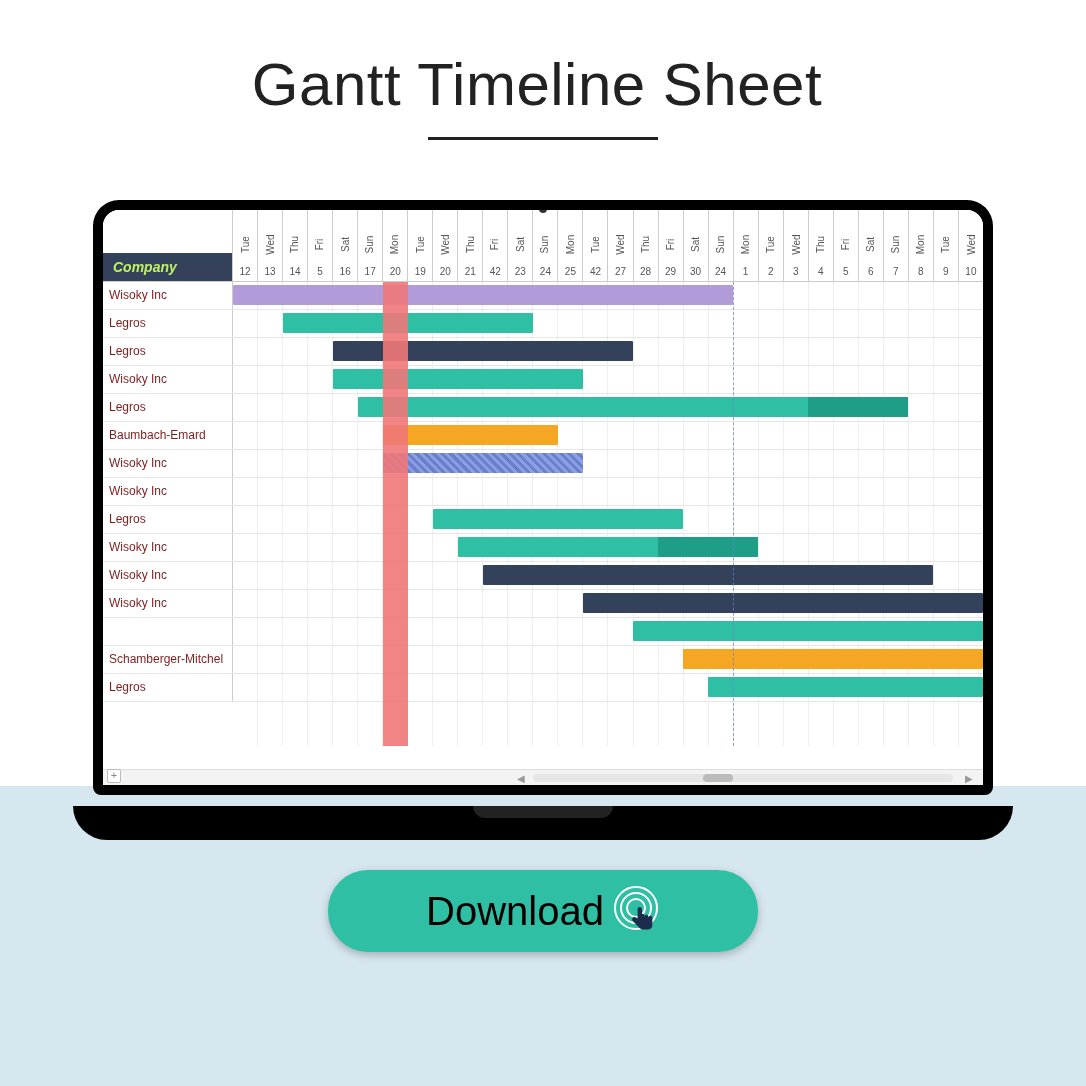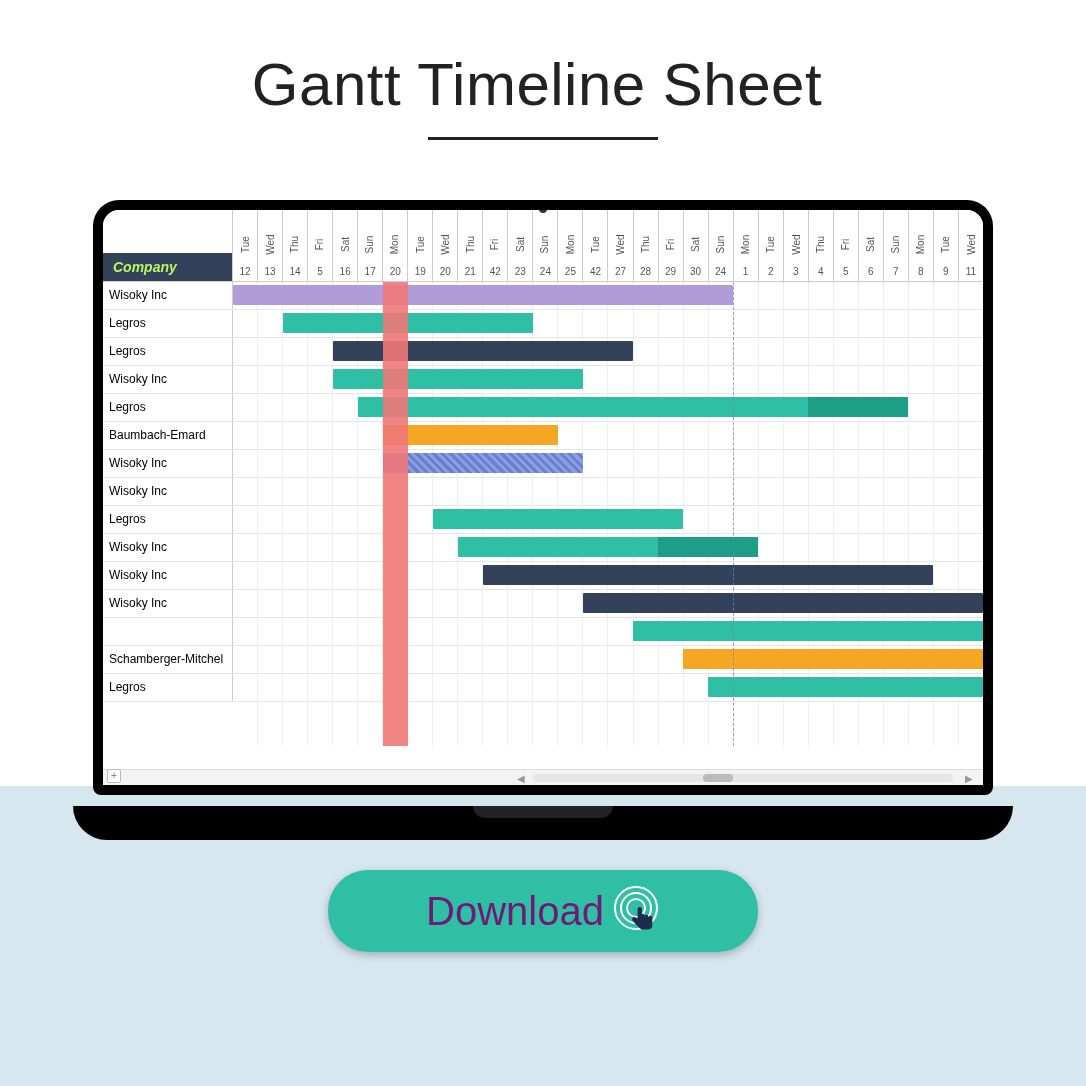--- a/index.html
+++ b/index.html
@@ -36,42 +36,42 @@
   .daycol:first-child{border-left:none;text-align:center;}
   .daycol .dow{transform:rotate(-90deg);transform-origin:center;white-space:nowrap;margin-bottom:16px;font-size:10px;color:#555;}
   .daycol .num{margin-bottom:4px;color:#555;}
 
   .rows{position:relative;}
   .grid{position:absolute;left:130px;right:0;top:0;bottom:0;display:flex;}
   .gcol{flex:1 0 0;border-left:1px solid #eee;}
   .gcol:first-child{border-left:none;}
 
   .row{display:flex;height:28px;border-bottom:1px solid #e6e6e6;position:relative;}
-  .row .label{width:130px;padding:6px 4px 0 6px;font-size:12px;color:#000000;white-space:nowrap;overflow:hidden;border-right:1px solid var(--gray-line);background:#fff;position:relative;z-index:3;}
+  .row .label{width:130px;padding:6px 4px 0 6px;font-size:12px;color:#7f1d1d;white-space:nowrap;overflow:hidden;border-right:1px solid var(--gray-line);background:#fff;position:relative;z-index:3;}
   .row .track{flex:1;position:relative;}
   .bar{position:absolute;top:3px;height:20px;border-radius:1px;}
   .bar.teal{background:var(--teal);}
   .bar.teal-dark{background:var(--teal-dark);}
   .bar.navy{background:var(--navy);}
   .bar.purple{background:var(--purple);}
   .bar.orange{background:var(--orange);}
   .bar.hatch{background:repeating-linear-gradient(45deg,#6b7fd1 0 3px,#8aa0e0 3px 6px);}
 
   .today-line{position:absolute;top:0;bottom:0;width:25px;background:var(--salmon);opacity:.9;z-index:1;}
   .dotted-line{position:absolute;top:0;bottom:0;width:0;border-left:1.5px dashed #6b7fd1;opacity:.7;z-index:1;}
 
   
   .footerbar{position:absolute;left:0;right:0;bottom:0;height:16px;background:#f3f3f3;border-top:1px solid #ddd;display:flex;align-items:center;justify-content:flex-end;gap:6px;padding:0 8px;font-size:10px;color:#888;z-index:4;}
   .expand{position:absolute;left:4px;bottom:2px;width:14px;height:14px;border:1px solid #bbb;border-radius:2px;text-align:center;line-height:11px;font-size:11px;background:#fff;color:#888;}
   .scroll-track{width:420px;height:8px;background:#e6e6e6;border-radius:4px;position:relative;margin-right:6px;}
   .scroll-thumb{position:absolute;left:170px;width:30px;height:8px;background:#bbb;border-radius:4px;}
   .scroll-arrow{width:10px;height:10px;color:#999;}
 
   
-  .download{position:relative;z-index:3;margin:30px auto 0 auto;display:flex;align-items:center;justify-content:center;gap:8px;width:430px;height:82px;background:var(--teal);border-radius:40px;box-shadow:0 3px 8px rgba(0,0,0,.25);color:#701a75;font-size:40px;font-weight:500;cursor:pointer;}
+  .download{position:relative;z-index:3;margin:30px auto 0 auto;display:flex;align-items:center;justify-content:center;gap:8px;width:430px;height:82px;background:var(--teal);border-radius:40px;box-shadow:0 3px 8px rgba(0,0,0,.25);color:#000000;font-size:40px;font-weight:500;cursor:pointer;}
   .tap-icon{position:relative;width:48px;height:48px;}
   .ring{position:absolute;border:2.5px solid #fff;border-radius:50%;}
   .r1{width:44px;height:44px;left:2px;top:-1px;}
   .r2{width:32px;height:32px;left:8px;top:5px;}
   .r3{width:20px;height:20px;left:14px;top:11px;}
   .hand{position:absolute;left:18px;top:18px;width:26px;height:32px;}
   .hand svg{display:block;}
 </style>
 </head>
 <body>
@@ -202,21 +202,21 @@
             <div class="daycol">
               <span class="dow">Mon</span>
               <span class="num">8</span>
             </div>
             <div class="daycol">
               <span class="dow">Tue</span>
               <span class="num">9</span>
             </div>
             <div class="daycol">
               <span class="dow">Wed</span>
-              <span class="num">11</span>
+              <span class="num">10</span>
             </div>
           </div>
       </div>
 
       <div class="rows" id="rows" style="height: 464px;">
         <div class="grid" id="grid">
             <div class="gcol"></div>
             <div class="gcol"></div>
             <div class="gcol"></div>
             <div class="gcol"></div>

